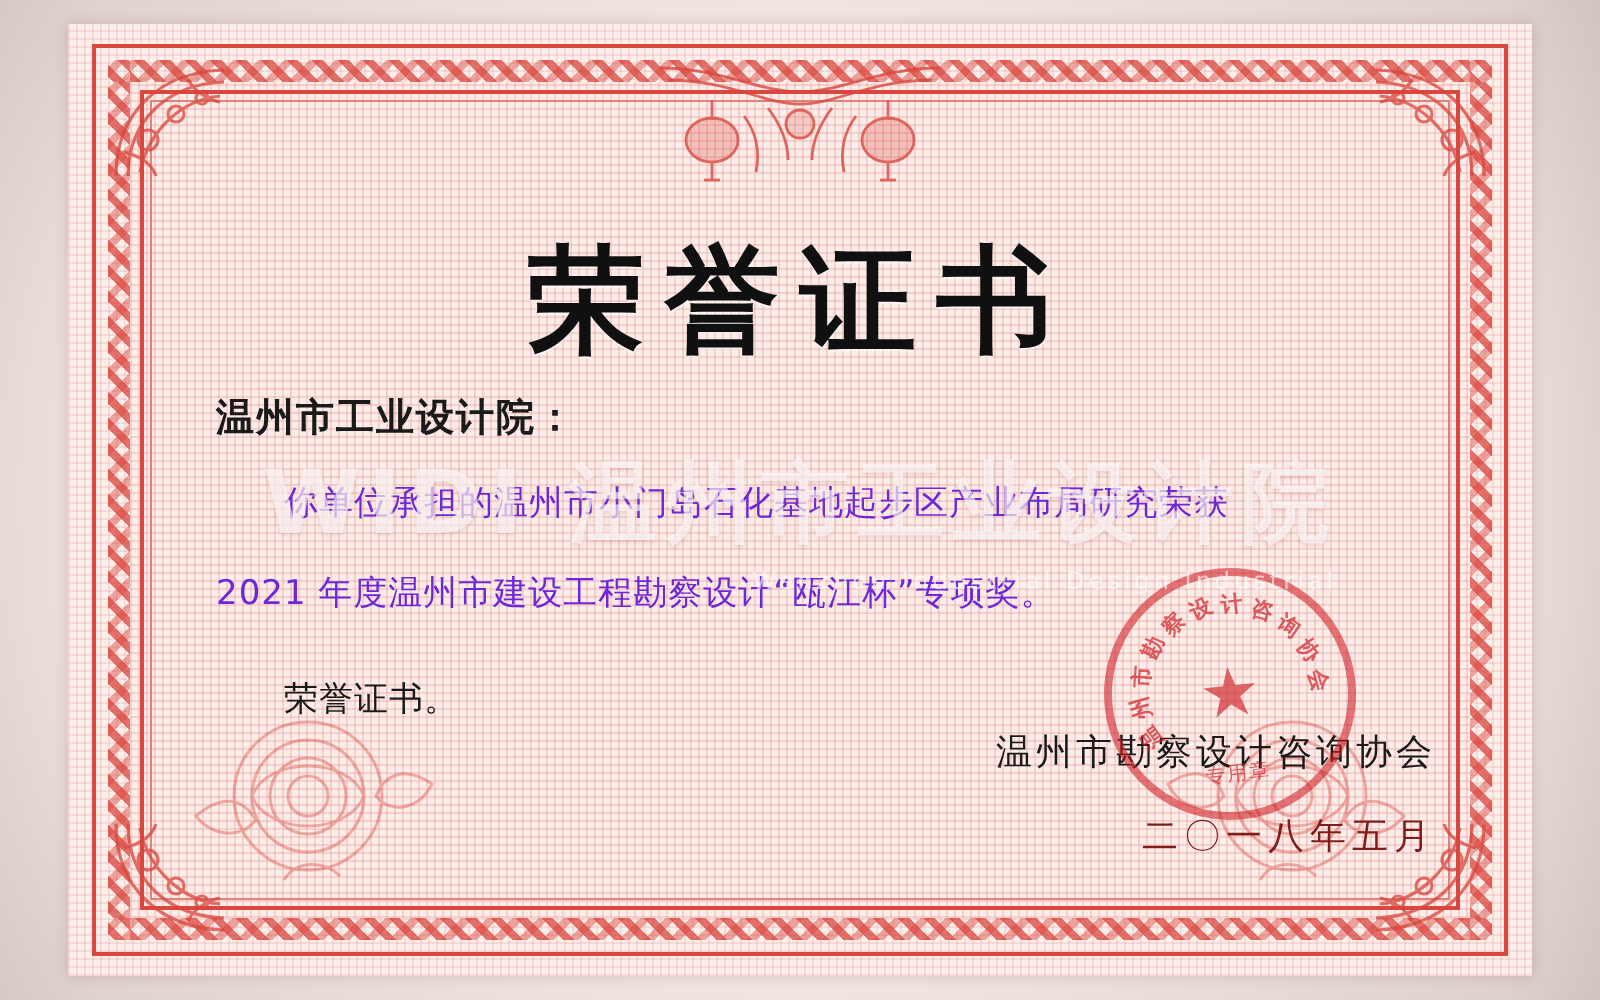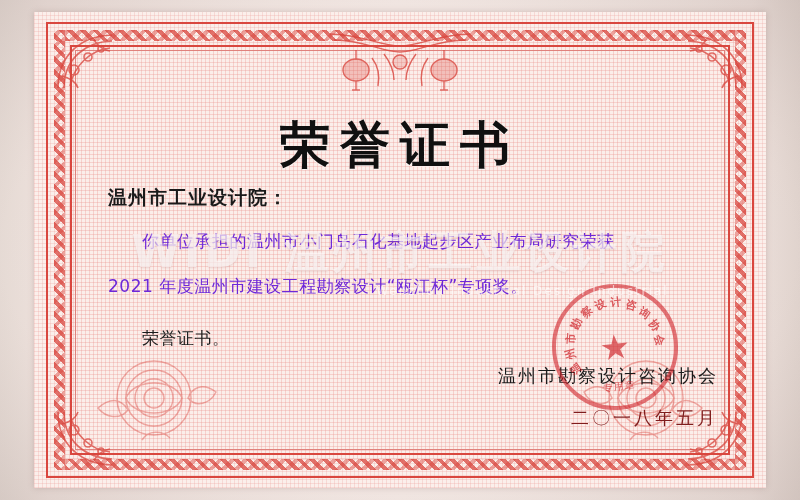--- a/index.html
+++ b/index.html
@@ -129,21 +129,21 @@
     top: 54px;
     right: 56px;
     bottom: 50px;
     font-family: "DejaVu Sans", sans-serif;
     color: #222;
   }
 
   #cert-title {
     text-align: center;
     font-family: "DejaVu Serif", serif;
-    font-size: 50px;
+    font-size: 58px;
     font-weight: bold;
     color: #101010;
     letter-spacing: 10px;
     margin-top: 46px;
     text-shadow: 0 1px 0 rgba(255,255,255,0.6);
   }
 
   #recipient {
     margin-top: 6px;
     margin-left: 18px;

